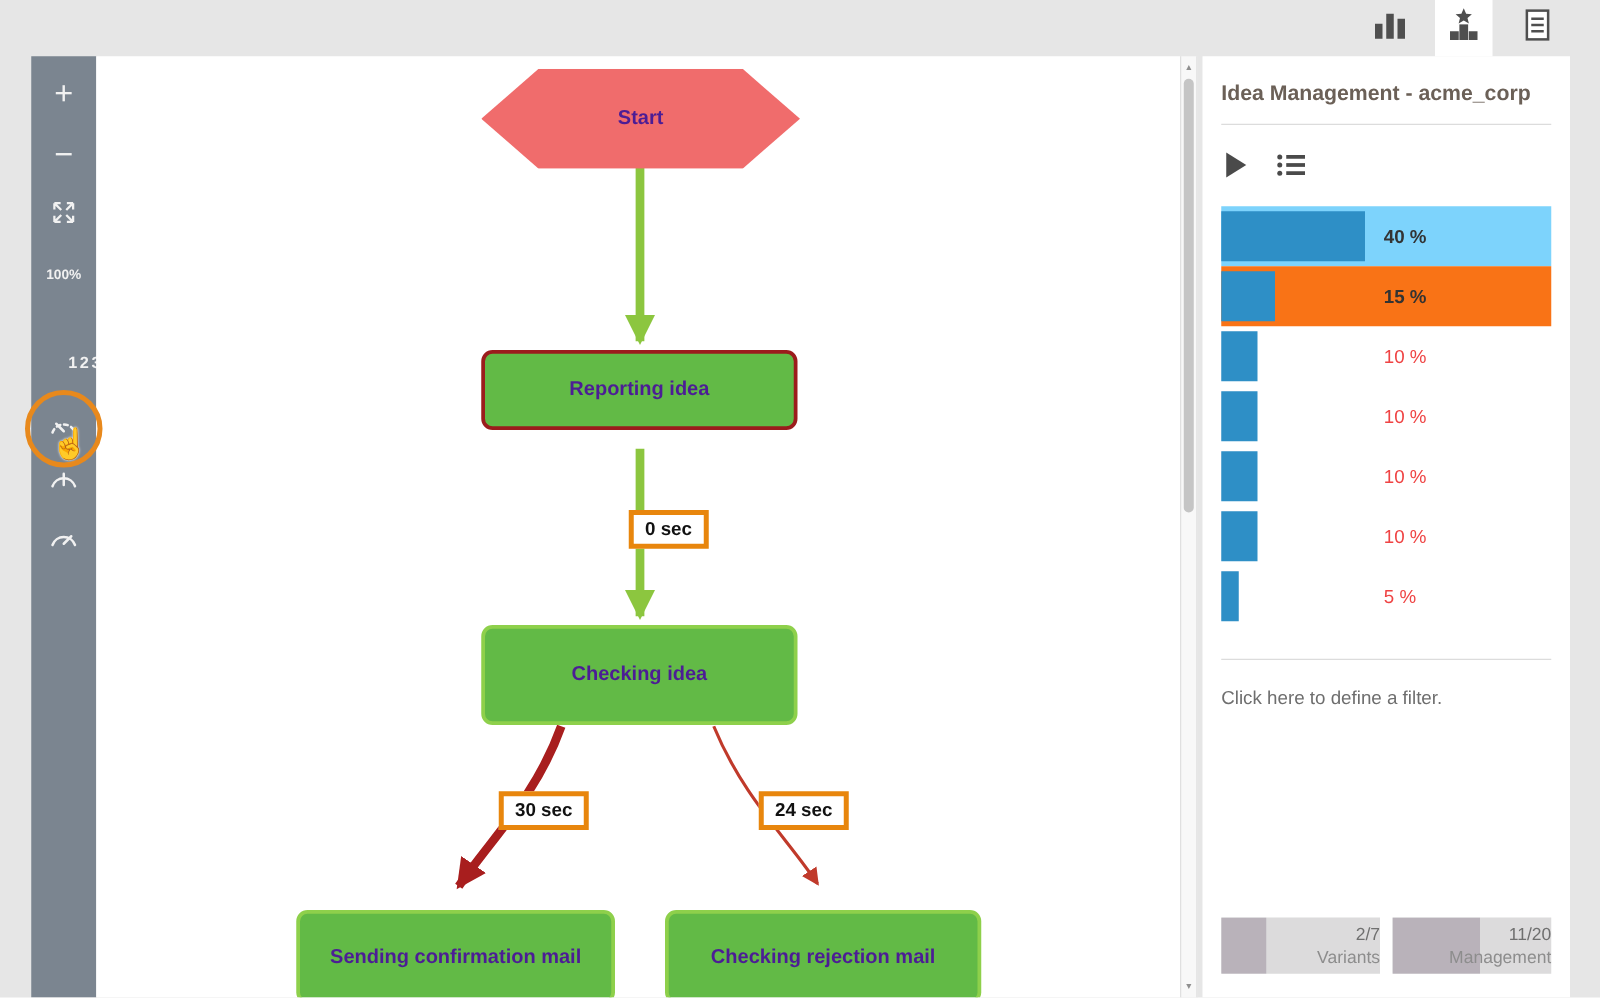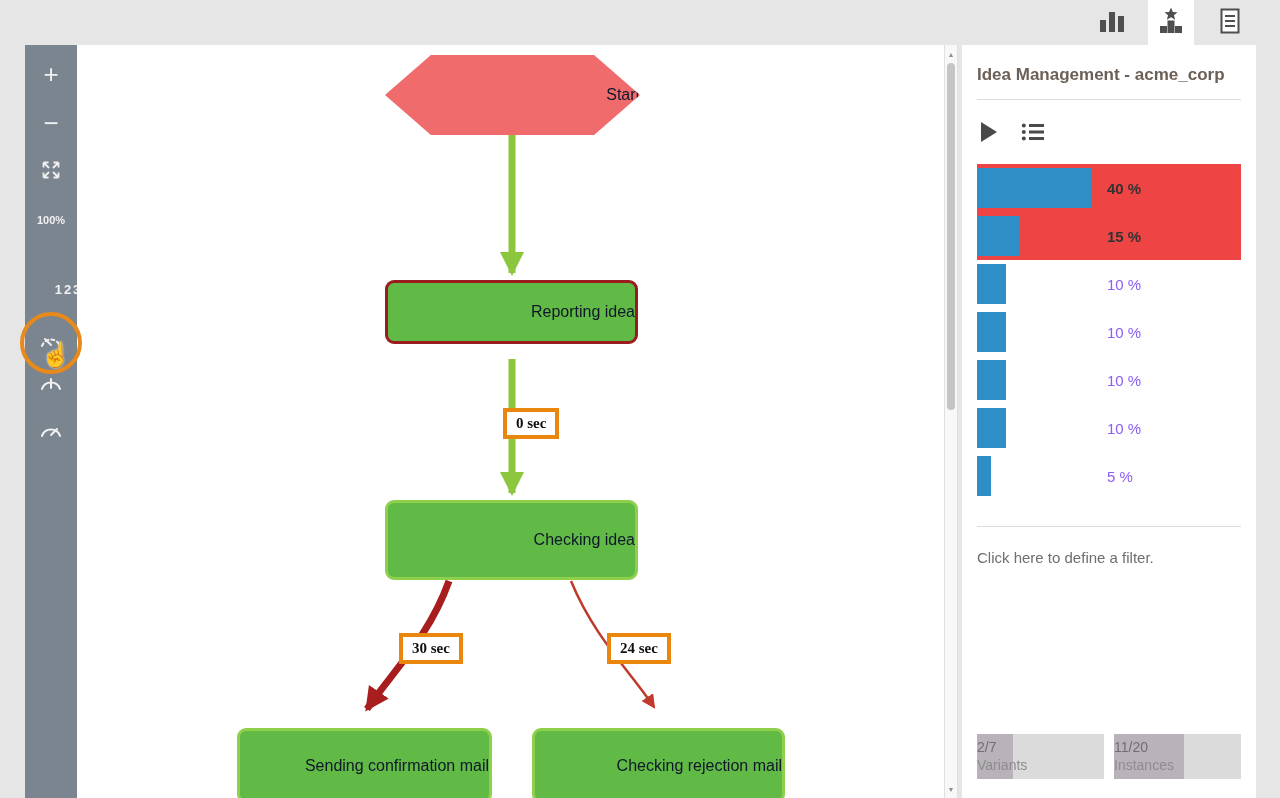--- a/index.html
+++ b/index.html
@@ -26,31 +26,31 @@
   #tool-gauge-3  { top:371px; }
 
   
   .highlight-ring { position:absolute; left:20px; top:312px; width:62px; height:62px; border:4px solid #e8891c; border-radius:50%; z-index:60; pointer-events:none; }
   .cursor-glyph { position:absolute; left:41px; top:341px; font-size:24px; color:#1c1c1c; z-index:61; text-shadow:0 0 2px #fff; }
 
   
   .canvas { position:absolute; left:77px; top:45px; width:867px; height:753px; background:#ffffff; overflow:hidden; }
   .edges { position:absolute; left:0; top:0; }
 
-  .node { position:absolute; display:flex; align-items:center; justify-content:flex-end; text-align:center;
-          font-weight:normal; font-size:16px; color:#0f172a; border-radius:9px; }
+  .node { position:absolute; display:flex; align-items:center; justify-content:center; text-align:center;
+          font-weight:bold; font-size:16px; color:#4c1d95; border-radius:9px; }
   #node-start { left:308px; top:10px; width:255px; height:80px; border-radius:0;
                 clip-path:polygon(0% 50%, 18% 0%, 82% 0%, 100% 50%, 82% 100%, 18% 100%); }
   #node-reporting { left:308px; top:235px; width:253px; height:64px; border:3px solid #9b1c1c; }
   #node-checking  { left:308px; top:455px; width:253px; height:80px; border:3px solid #8ed04b; }
   #node-confirm   { left:160px; top:683px; width:255px; height:75px; border:3px solid #8ed04b; }
   #node-reject    { left:455px; top:683px; width:253px; height:75px; border:3px solid #8ed04b; }
 
   .edge-label { position:absolute; background:#ffffff; border:4px solid #e8860d; padding:3px 9px;
-                font-weight:bold; font-size:15px; color:#111; cursor:pointer;font-family:Liberation Serif, serif; }
+                font-weight:bold; font-size:15px; color:#111; cursor:pointer; }
   #lbl-0sec  { left:426px; top:363px; }
   #lbl-30sec { left:322px; top:588px; }
   #lbl-24sec { left:530px; top:588px; }
 
   
   .v-scrollbar { position:absolute; left:944px; top:45px; width:14px; height:753px; background:#f8f8f8;
                  border-left:1px solid #e0e0e0; border-right:1px solid #e0e0e0; }
   .scroll-arrow { position:absolute; left:0; width:12px; height:14px; display:flex; align-items:center; justify-content:center;
                   font-size:7px; color:#8f8f8f; cursor:pointer; }
   .scroll-arrow.up { top:2px; }
@@ -60,30 +60,30 @@
   
   .right-panel { position:absolute; left:962px; top:45px; width:294px; height:753px; background:#ffffff; padding:0 15px; }
   .panel-header { padding:20px 0 14px 0; border-bottom:1px solid #dcdcdc; }
   .panel-title { font-size:17px; font-weight:bold; color:#6b6057; }
   .panel-controls { display:flex; align-items:center; gap:22px; padding:20px 2px 12px 2px; }
   .ctrl-btn { display:flex; align-items:center; justify-content:center; cursor:pointer; }
 
   .variant-list { margin-top:4px; }
   .variant-row { position:relative; height:48px; display:flex; align-items:center; cursor:pointer; }
   .variant-bar { height:40px; }
-  .variant-label { position:absolute; left:130px; font-size:15px; color:#8b5cf6; }
+  .variant-label { position:absolute; left:130px; font-size:15px; color:#ef4444; }
   .variant-label.sel { font-weight:bold; color:#333; }
 
   .filter-block { border-top:1px solid #dcdcdc; margin-top:26px; padding-top:22px; }
   .filter-prompt { font-size:15px; color:#6e6e6e; cursor:pointer; }
 
   .panel-footer { position:absolute; left:15px; right:15px; bottom:19px; display:flex; gap:10px; }
   .stat-box { position:relative; flex:1; height:45px; background:#dcdbdc; overflow:hidden; cursor:pointer; }
   .stat-fill { position:absolute; left:0; top:0; bottom:0; background:#b9b2ba; }
-  .stat-text { position:relative; z-index:1; height:100%; display:flex; flex-direction:column; align-items:flex-start; justify-content:center; line-height:1.25; }
+  .stat-text { position:relative; z-index:1; height:100%; display:flex; flex-direction:column; align-items:flex-end; justify-content:center; line-height:1.25; }
   .stat-value { font-size:14px; color:#6f6f6f; }
   .stat-label { font-size:14px; color:#8d8d8d; }
 </style>
 </head>
 <body>
 
 <div class="top-tab" id="tab-chart">
   <span>
     <svg width="30" height="26" viewBox="0 0 30 26">
       <rect x="3" y="12" width="6" height="12" fill="#4f4f4f"></rect>
@@ -224,25 +224,25 @@
           <circle cx="2.8" cy="10" r="2" fill="#4a4a4a"></circle>
             <rect x="8" y="8.5" width="15" height="3" fill="#4a4a4a"></rect>
           <circle cx="2.8" cy="16.5" r="2" fill="#4a4a4a"></circle>
             <rect x="8" y="15" width="15" height="3" fill="#4a4a4a"></rect>
         </svg>
       </span>
     </div>
   </div>
 
   <div class="variant-list">
-      <div class="variant-row" style="background: #ef4444;">
+      <div class="variant-row" style="background: #7dd3fc;">
         <div class="variant-bar" style="width: 115px; background: rgb(46, 143, 198);"></div>
         <span class="variant-label sel">40 %</span>
       </div>
-      <div class="variant-row" style="background: #ef4444;">
+      <div class="variant-row" style="background: #f97316;">
         <div class="variant-bar" style="width: 43.125px; background: rgb(46, 143, 198);"></div>
         <span class="variant-label sel">15 %</span>
       </div>
       <div class="variant-row">
         <div class="variant-bar" style="width: 28.75px; background: rgb(46, 143, 198);"></div>
         <span class="variant-label">10 %</span>
       </div>
       <div class="variant-row">
         <div class="variant-bar" style="width: 28.75px; background: rgb(46, 143, 198);"></div>
         <span class="variant-label">10 %</span>
@@ -270,17 +270,17 @@
       <div class="stat-fill" style="width: 28.6%;"></div>
       <div class="stat-text">
         <span class="stat-value">2/7</span>
         <span class="stat-label">Variants</span>
       </div>
     </div>
     <div class="stat-box">
       <div class="stat-fill" style="width: 55%;"></div>
       <div class="stat-text">
         <span class="stat-value">11/20</span>
-        <span class="stat-label">Instances</span>
+        <span class="stat-label">Management</span>
       </div>
     </div>
   </div>
 </div>
 
 </body></html>

